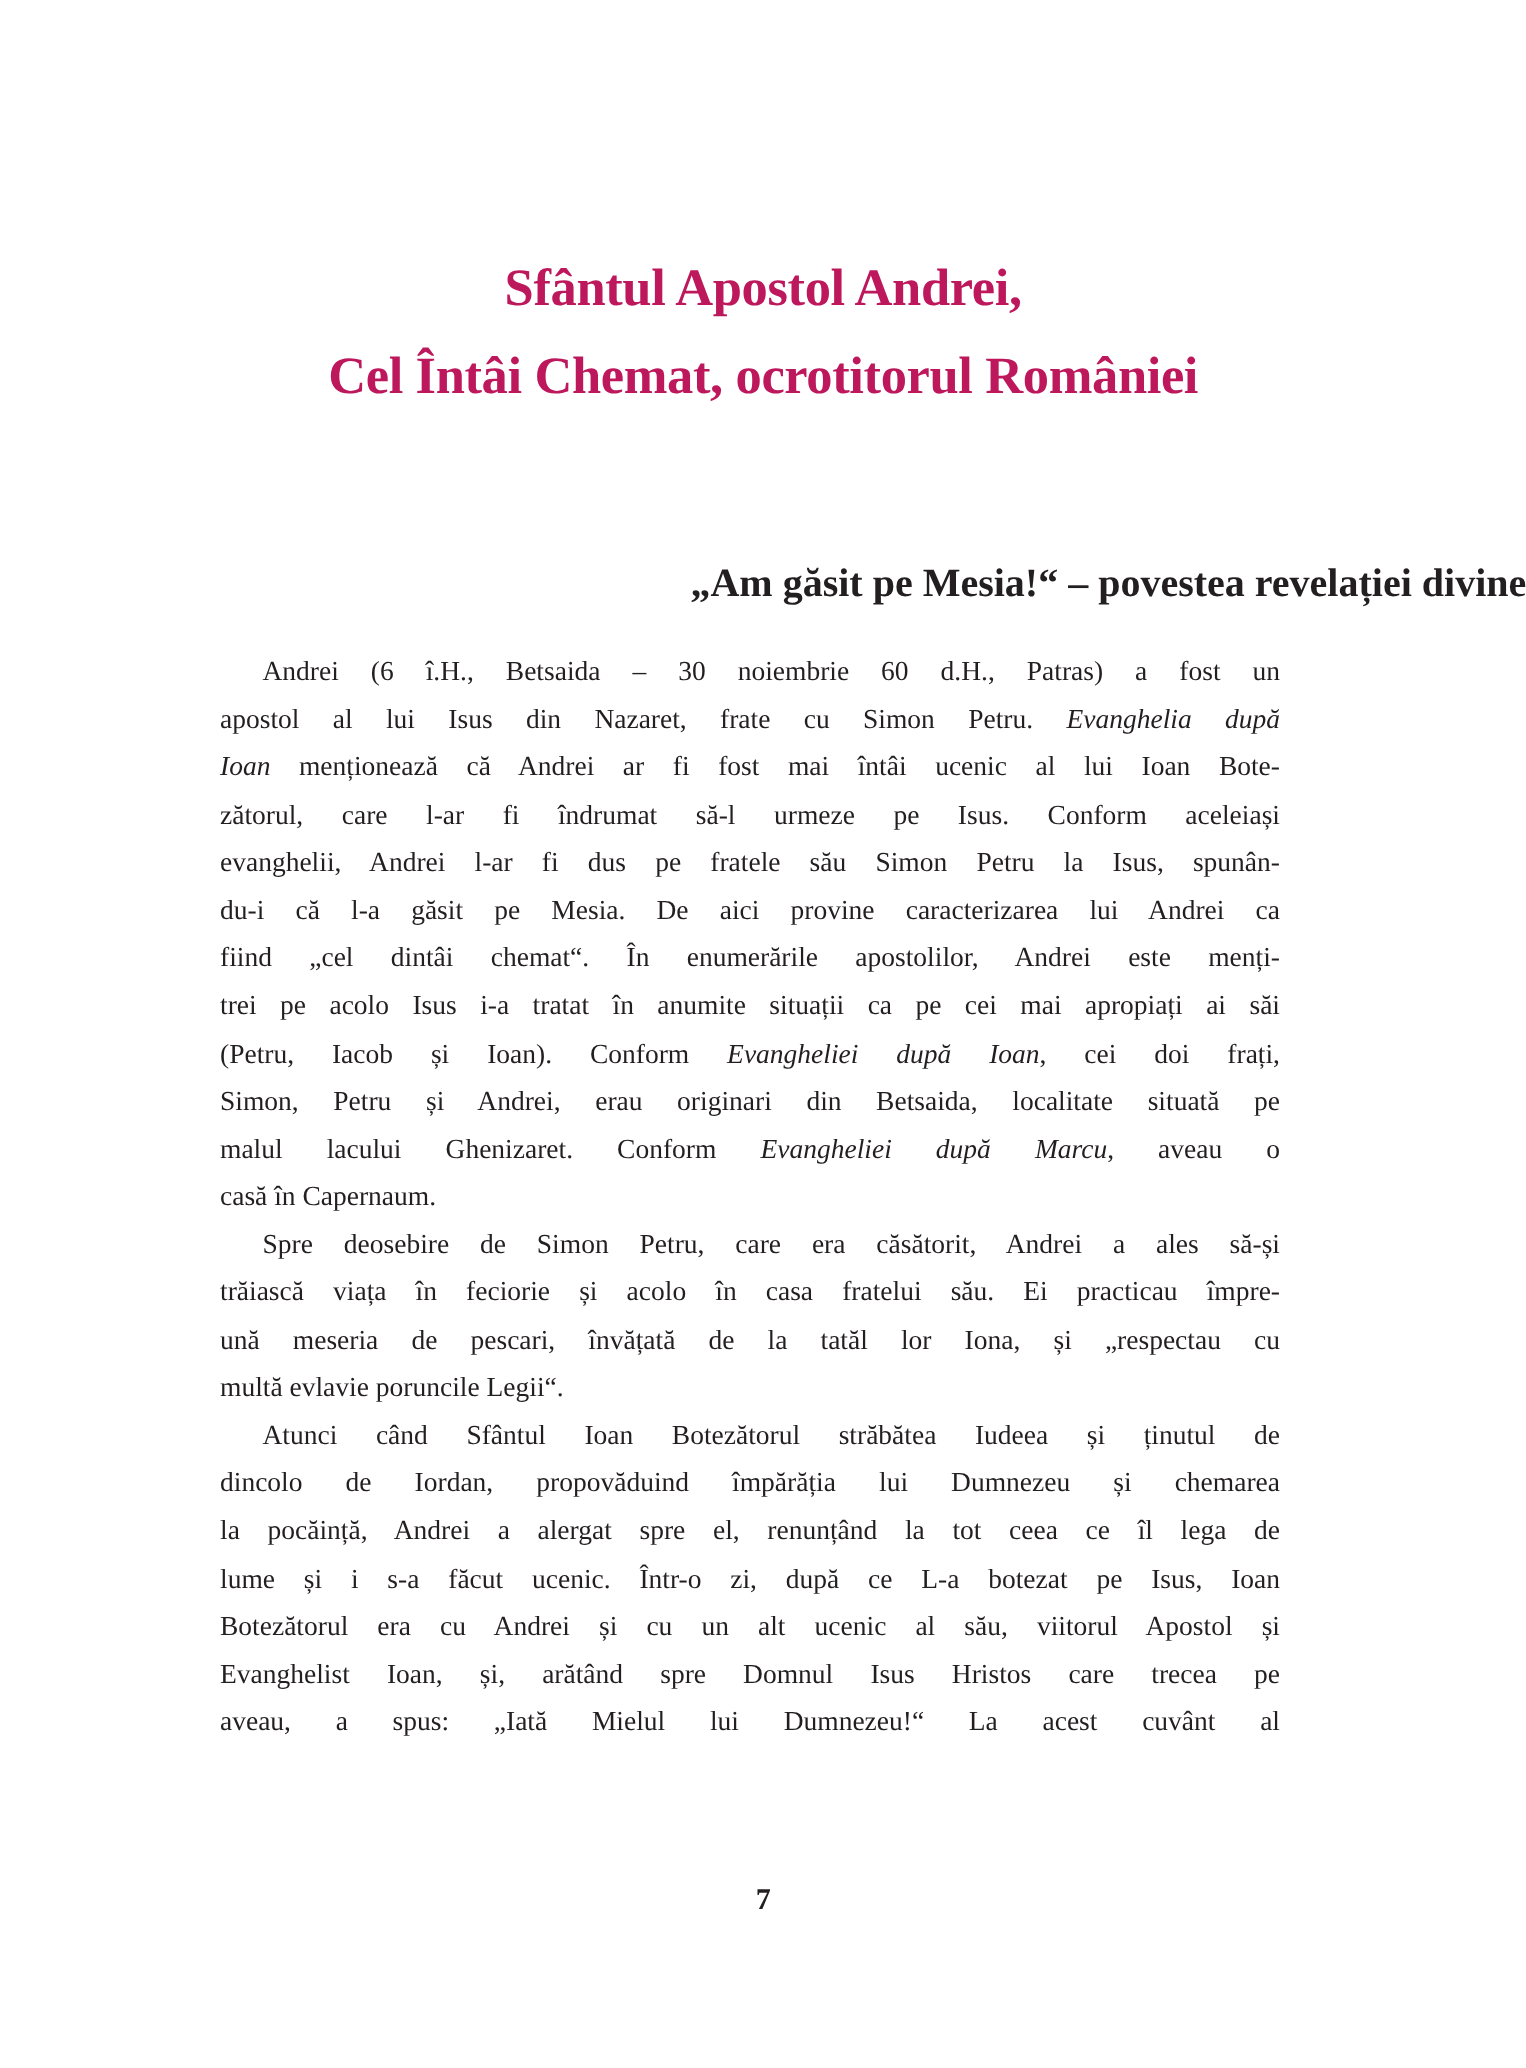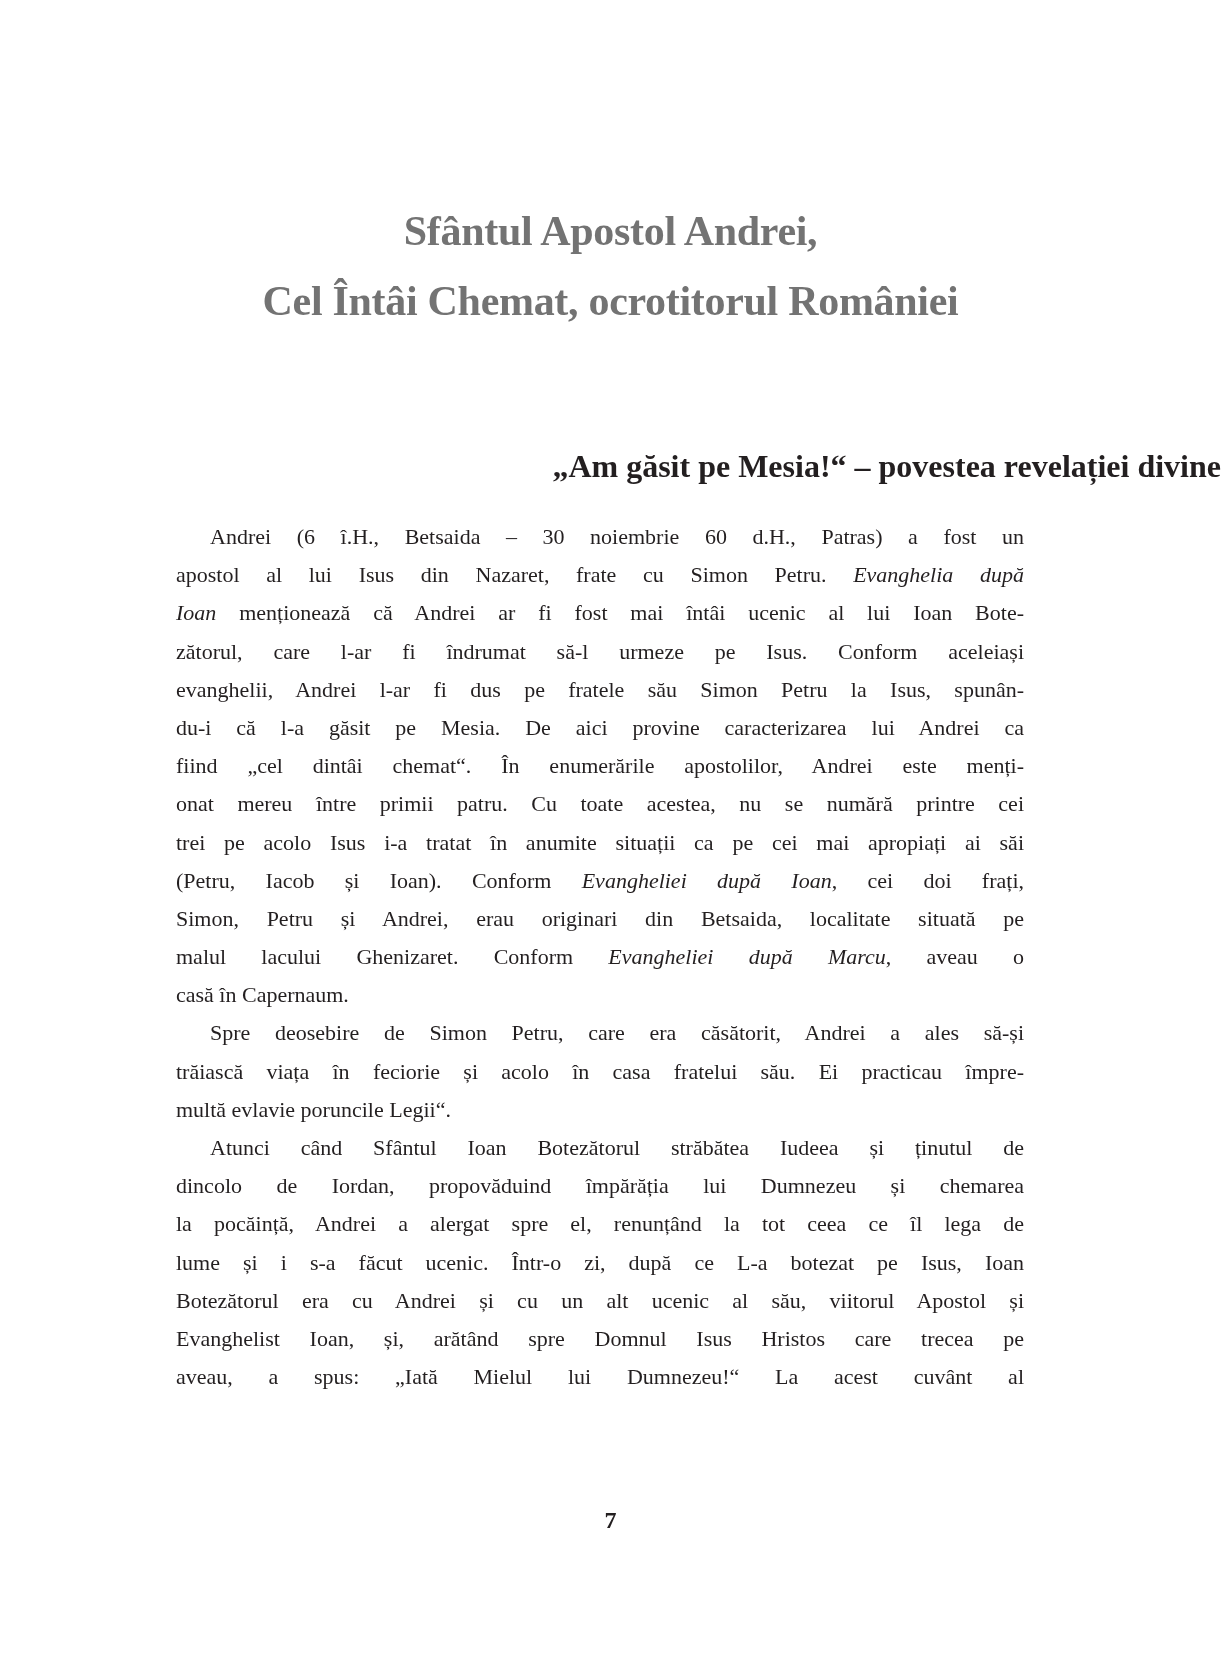--- a/index.html
+++ b/index.html
@@ -19,21 +19,21 @@
       position: absolute;
       top: 196px;
       left: 0;
       width: 1221px;
       text-align: center;
       font-family: "Liberation Serif", "DejaVu Serif", serif;
       font-weight: bold;
       font-size: 42px;
       line-height: 70px;
       letter-spacing: -0.3px;
-      color: #737373;
+      color: #be185d;
       margin: 0;
     }
     .title span { display: block; }
     .subtitle {
       position: absolute;
       top: 444px;
       left: 0;
       width: 1221px;
       text-align: right;
       font-family: "Liberation Serif", "DejaVu Serif", serif;
@@ -91,30 +91,30 @@
 
 <div class="body-text" id="body-text">
     <div>
       <span class="line indent"><span>Andrei (6 î.H., Betsaida – 30 noiembrie 60 d.H., Patras) a fost un</span></span>
       <span class="line"><span>apostol al lui Isus din Nazaret, frate cu Simon Petru. </span><i>Evanghelia după</i></span>
       <span class="line"><i>Ioan</i><span> menționează că Andrei ar fi fost mai întâi ucenic al lui Ioan Bote-</span></span>
       <span class="line"><span>zătorul, care l-ar fi îndrumat să-l urmeze pe Isus. Conform aceleiași</span></span>
       <span class="line"><span>evanghelii, Andrei l-ar fi dus pe fratele său Simon Petru la Isus, spunân-</span></span>
       <span class="line"><span>du-i că l-a găsit pe Mesia. De aici provine caracterizarea lui Andrei ca</span></span>
       <span class="line"><span>fiind „cel dintâi chemat“. În enumerările apostolilor, Andrei este menți-</span></span>
-      <span class="line"><span>onat mereu între primii patru. Cu toate acestea, nu se numără printre cei</span></span>
       <span class="line"><span>trei pe acolo Isus i-a tratat în anumite situații ca pe cei mai apropiați ai săi</span></span>
       <span class="line"><span>(Petru, Iacob și Ioan). Conform </span><i>Evangheliei după Ioan</i><span>, cei doi frați,</span></span>
       <span class="line"><span>Simon, Petru și Andrei, erau originari din Betsaida, localitate situată pe</span></span>
       <span class="line"><span>malul lacului Ghenizaret. Conform </span><i>Evangheliei după Marcu</i><span>, aveau o</span></span>
       <span class="line last"><span>casă în Capernaum.</span></span>
     </div>
     <div>
       <span class="line indent"><span>Spre deosebire de Simon Petru, care era căsătorit, Andrei a ales să-și</span></span>
       <span class="line"><span>trăiască viața în feciorie și acolo în casa fratelui său. Ei practicau împre-</span></span>
+      <span class="line"><span>ună meseria de pescari, învățată de la tatăl lor Iona, și „respectau cu</span></span>
       <span class="line last"><span>multă evlavie poruncile Legii“.</span></span>
     </div>
     <div>
       <span class="line indent"><span>Atunci când Sfântul Ioan Botezătorul străbătea Iudeea și ținutul de</span></span>
       <span class="line"><span>dincolo de Iordan, propovăduind împărăția lui Dumnezeu și chemarea</span></span>
       <span class="line"><span>la pocăință, Andrei a alergat spre el, renunțând la tot ceea ce îl lega de</span></span>
       <span class="line"><span>lume și i s-a făcut ucenic. Într-o zi, după ce L-a botezat pe Isus, Ioan</span></span>
       <span class="line"><span>Botezătorul era cu Andrei și cu un alt ucenic al său, viitorul Apostol și</span></span>
       <span class="line"><span>Evanghelist Ioan, și, arătând spre Domnul Isus Hristos care trecea pe</span></span>
       <span class="line"><span>aveau, a spus: „Iată Mielul lui Dumnezeu!“ La acest cuvânt al</span></span>

